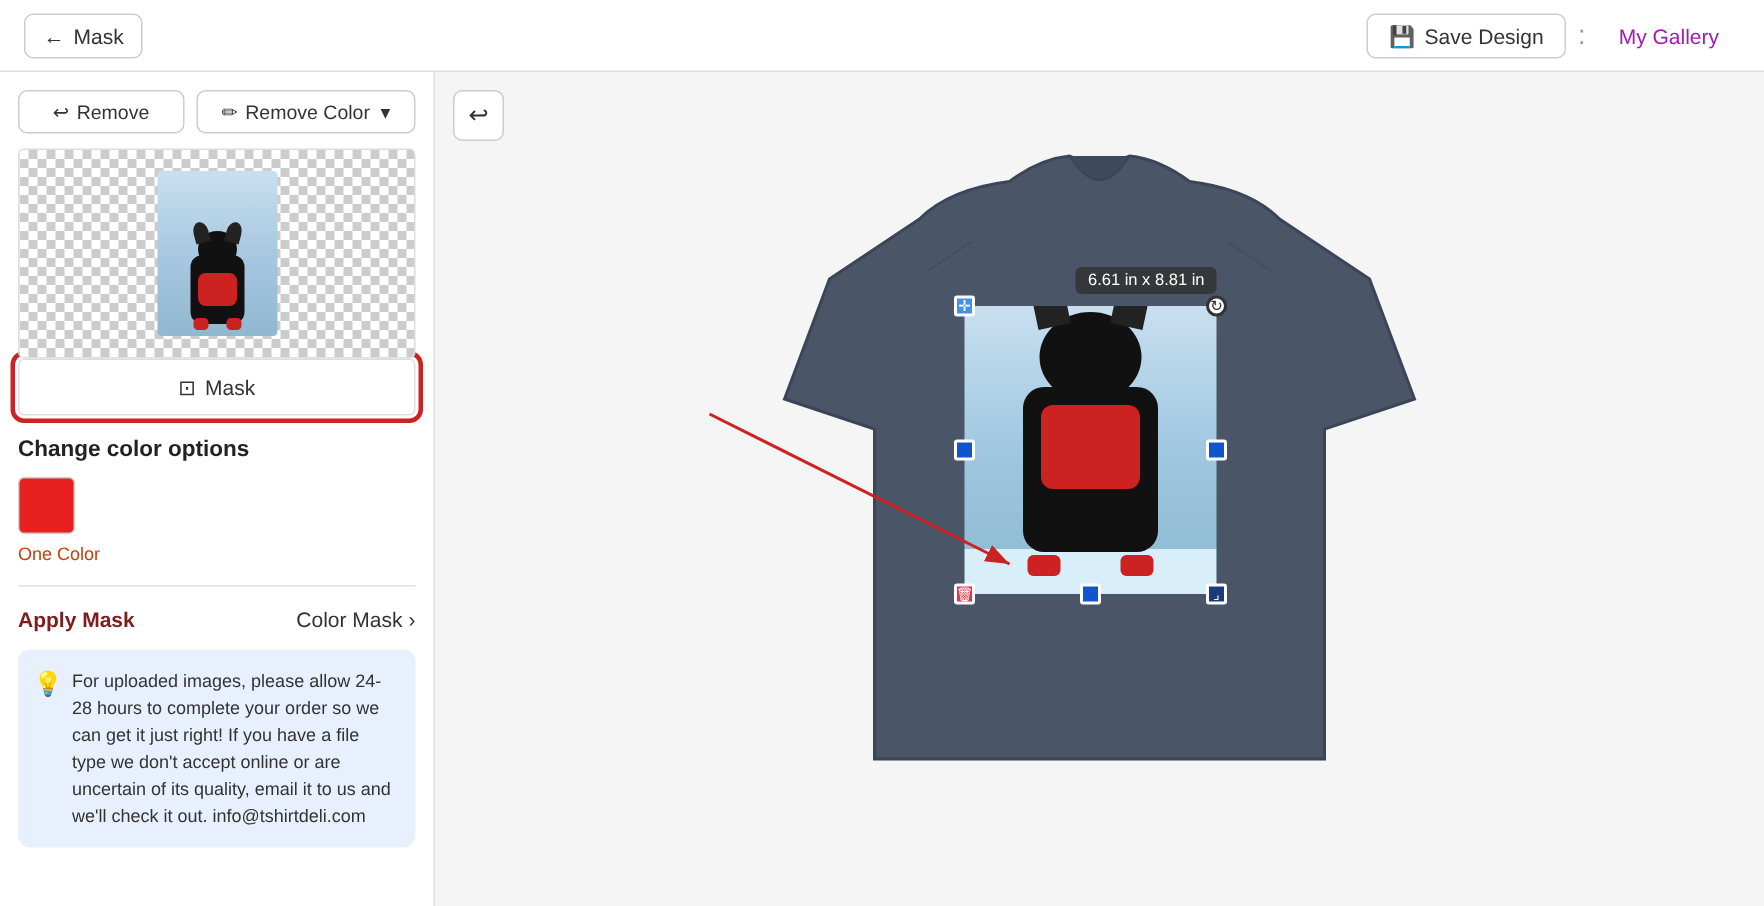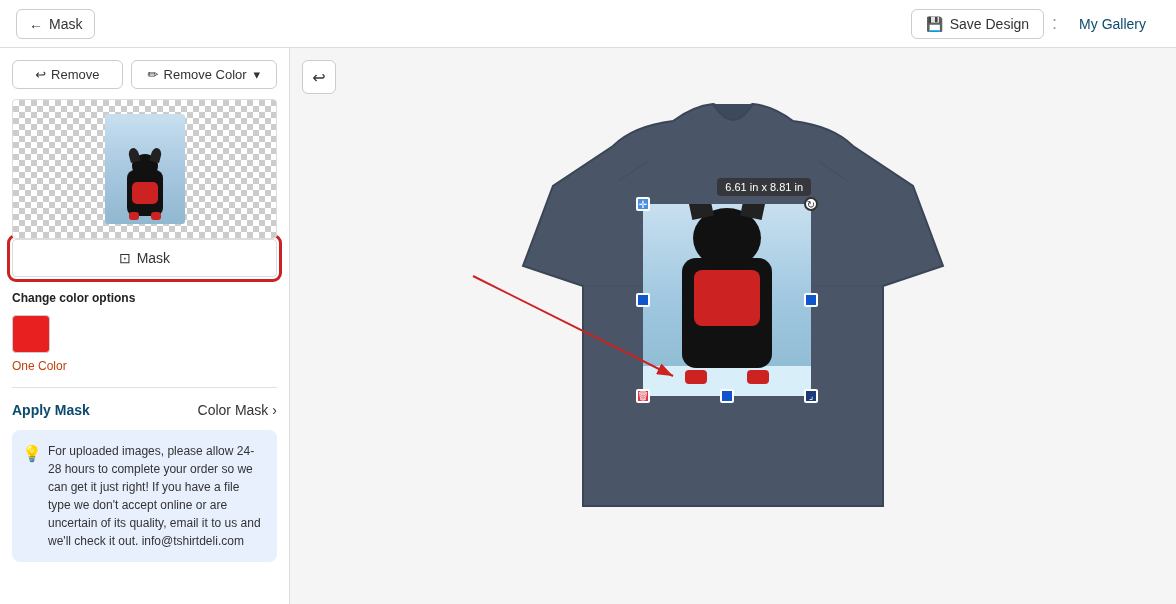--- a/index.html
+++ b/index.html
@@ -18,21 +18,21 @@
     .back-btn .arrow { font-size: 14px; }
     .header-right { display: flex; align-items: center; gap: 8px; margin-left: auto; }
     .save-design-btn {
       display: flex; align-items: center; gap: 6px; padding: 6px 14px;
       border: 1px solid #ccc; border-radius: 6px; background: #fff;
       cursor: pointer; font-size: 14px; color: #333;
     }
     .dot-separator { font-size: 18px; color: #999; }
     .my-gallery-btn {
       padding: 6px 14px; border: none; background: transparent;
-      cursor: pointer; font-size: 14px; color: #0c4a6e; font-weight: 500;
+      cursor: pointer; font-size: 14px; color: #a21caf; font-weight: 500;
     }
 
     
     .main { display: flex; height: calc(604px - 48px); }
 
     
     .sidebar {
       width: 290px; background: #fff; border-right: 1px solid #ddd;
       display: flex; flex-direction: column; padding: 12px;
       flex-shrink: 0; overflow-y: auto;
@@ -61,34 +61,34 @@
       display: flex; align-items: center; justify-content: center; gap: 6px;
       width: 100%; padding: 10px; border: 1px solid #ddd; border-radius: 4px;
       background: #fff; cursor: pointer; font-size: 14px; color: #333;
       margin-top: 0;
       outline: 3px solid #cc2222; outline-offset: 2px;
     }
 
     
 
     .color-options-section { margin-top: 14px; }
-    .color-options-label { font-size: 12px; font-weight: 600; color: #222; margin-bottom: 10px; }
+    .color-options-label { font-size: 15px; font-weight: 600; color: #222; margin-bottom: 10px; }
     .color-swatch {
       width: 38px; height: 38px; background: #e82020; border-radius: 4px;
       border: 1px solid #ccc; cursor: pointer; margin-bottom: 6px;
     }
     .one-color-label { font-size: 12px; color: #c2410c; }
 
     .divider { border: none; border-top: 1px solid #e0e0e0; margin: 14px 0; }
 
     .apply-mask-row {
       display: flex; align-items: center; justify-content: space-between;
       margin-bottom: 12px;
     }
-    .apply-mask-title { font-size: 14px; font-weight: 600; color: #0c4a6e; }
+    .apply-mask-title { font-size: 14px; font-weight: 600; color: #7f1d1d; }
     .select-mask-btn {
       display: flex; align-items: center; gap: 4px;
       background: none; border: none; cursor: pointer; font-size: 14px; color: #333;
     }
 
     .info-box {
       background: #e8f0fe; border-radius: 8px; padding: 12px 12px 12px 36px;
       font-size: 12px; color: #333; line-height: 1.5; position: relative;
     }
     .info-box-icon {

